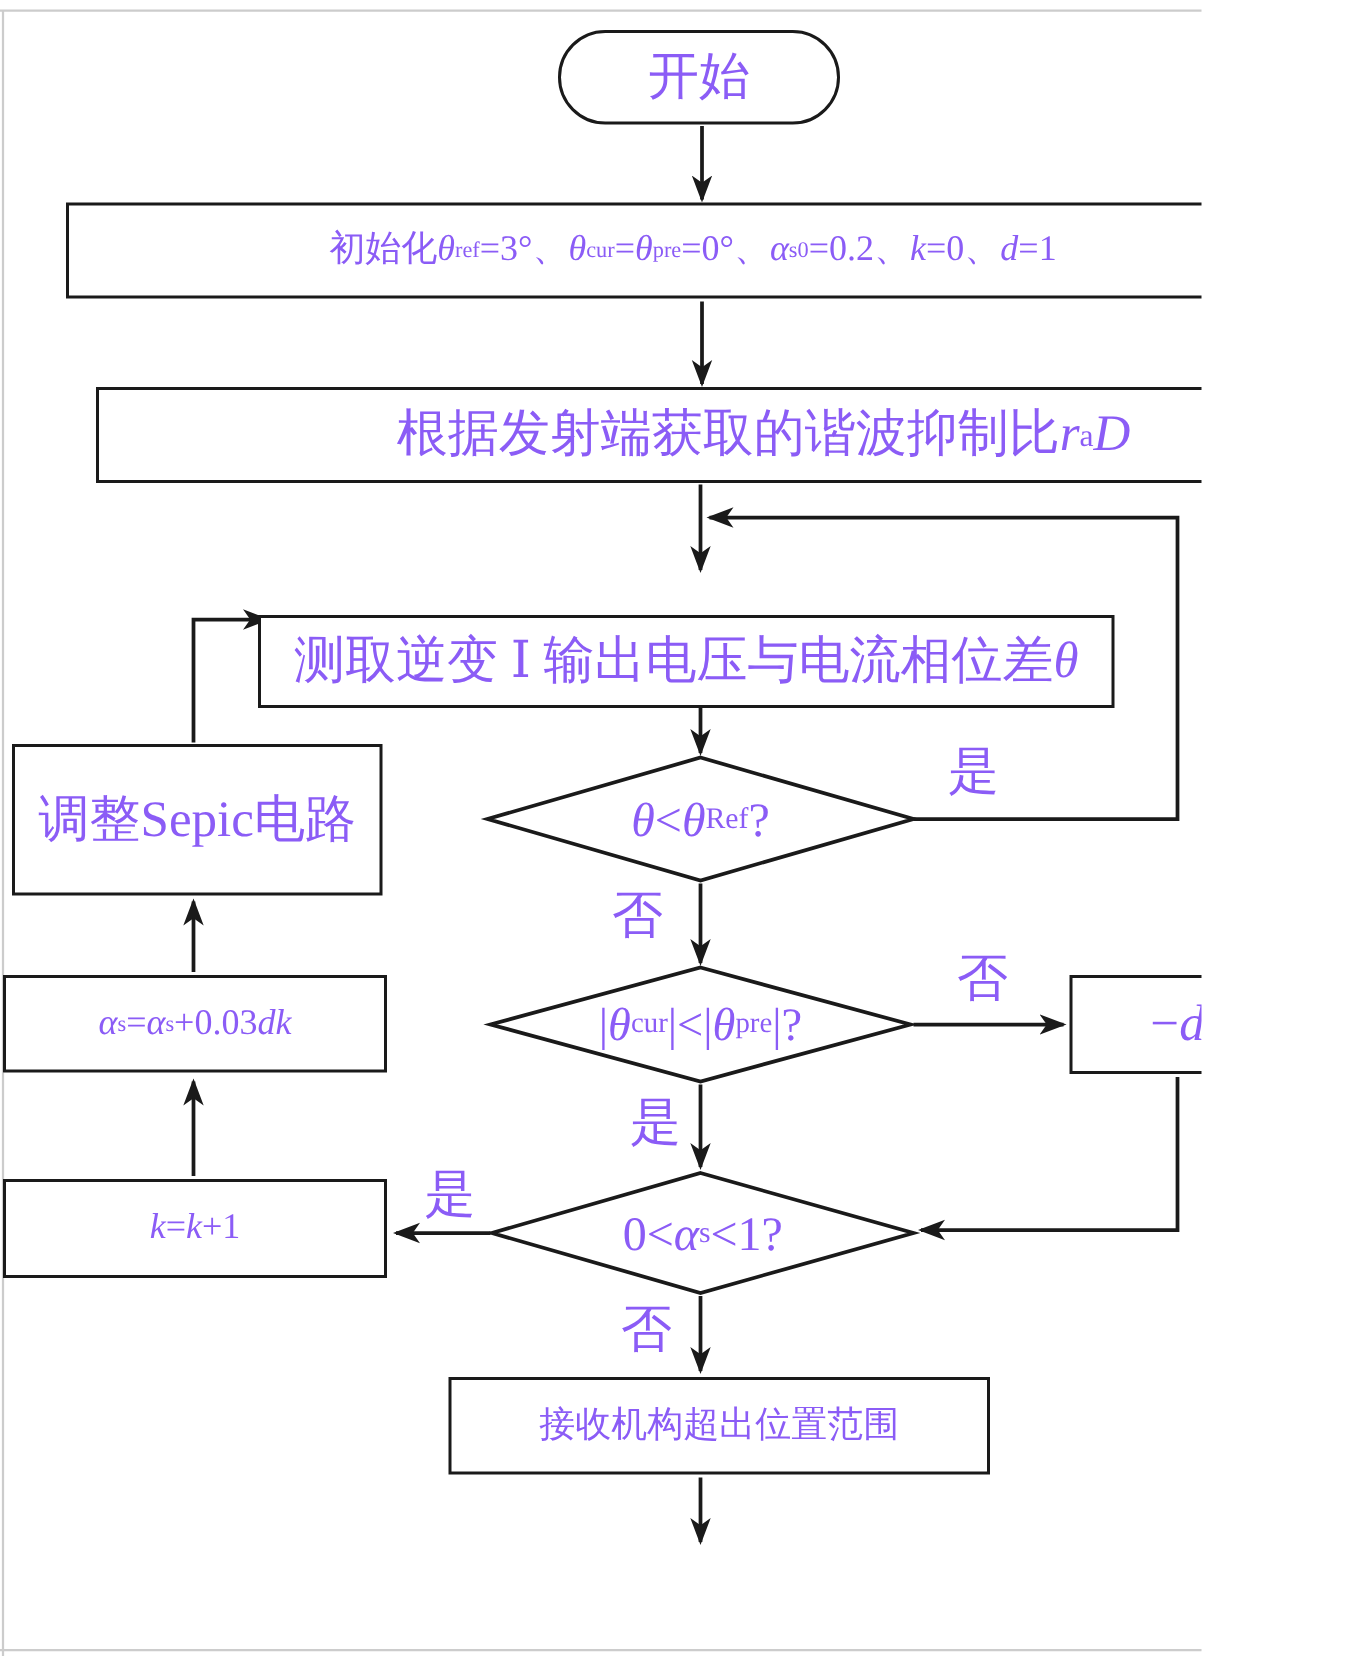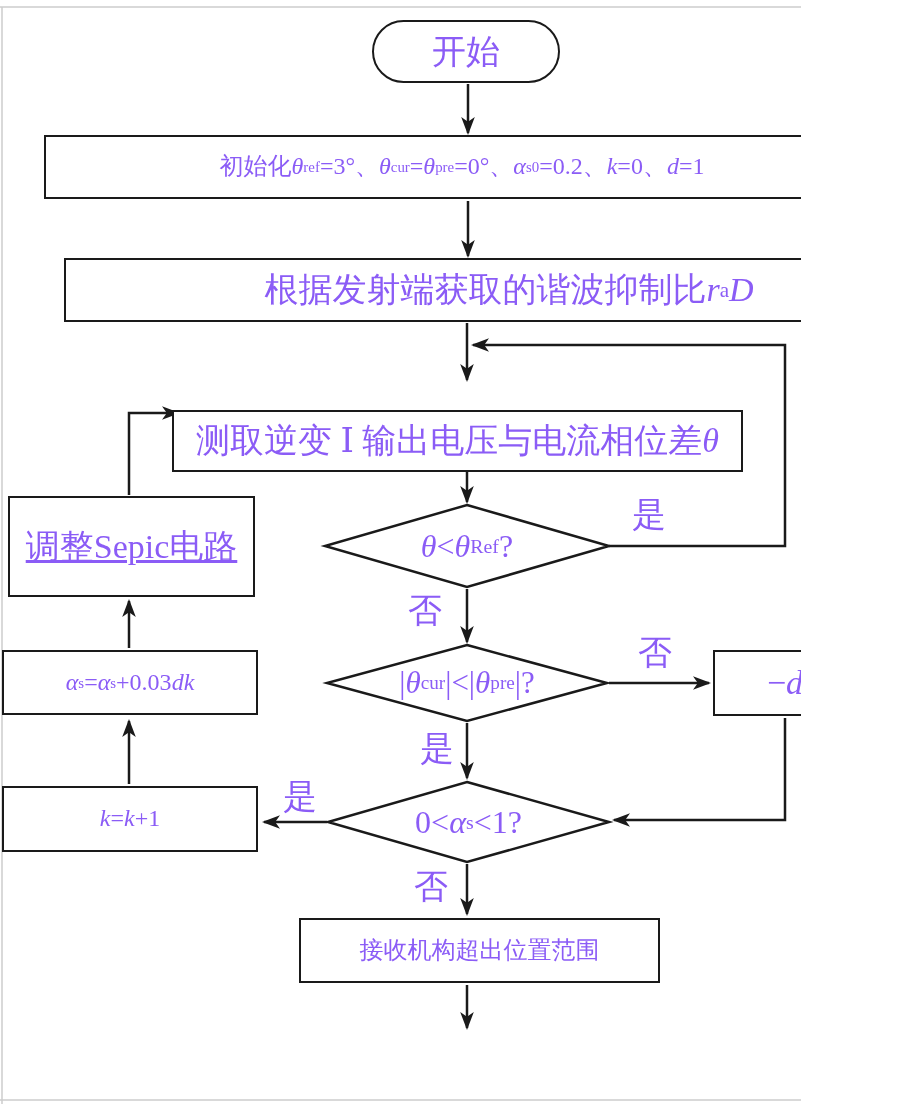--- a/index.html
+++ b/index.html
@@ -50,21 +50,21 @@
     border: none;
     font-size: 32px;
     white-space: nowrap;
   }
   .edge-label {
     position: absolute;
     font-size: 34px;
     line-height: 1;
     white-space: nowrap;
   }
-  .two-line { flex-direction: row; line-height: 1.35; text-decoration: underline; }
+  .two-line { flex-direction: row; line-height: 1.35; }
   .seg-n { font-style: normal; }
   .seg-i { font-style: italic; }
   .seg-sub {
     font-style: normal;
     font-size: 0.62em;
     vertical-align: -0.32em;
     line-height: 0;
   }
 </style>
 </head>

